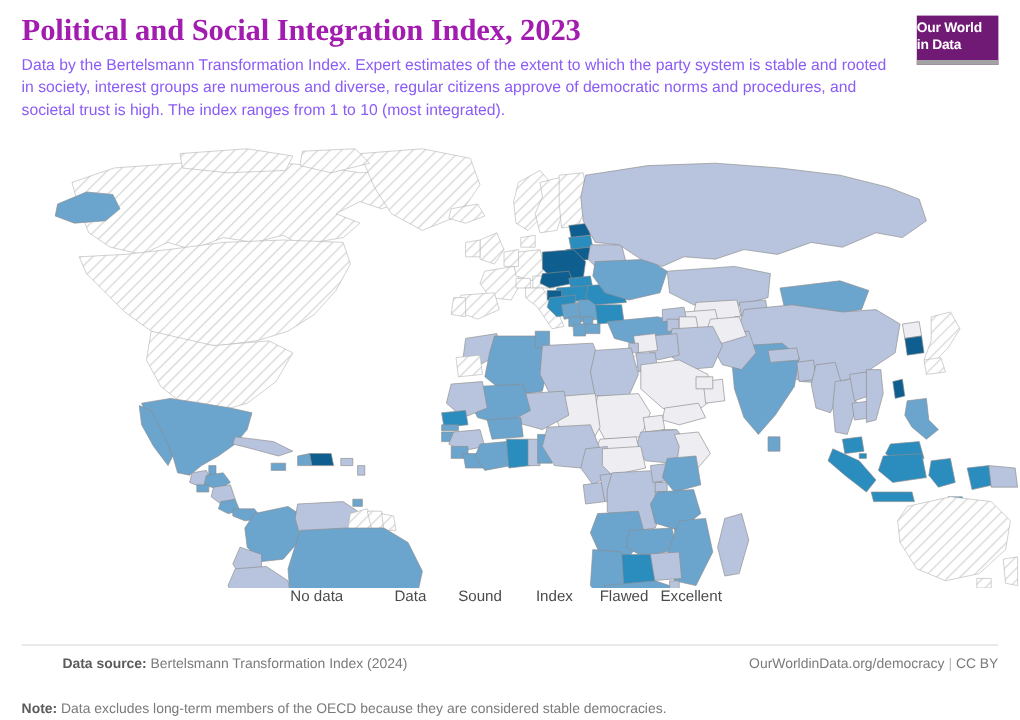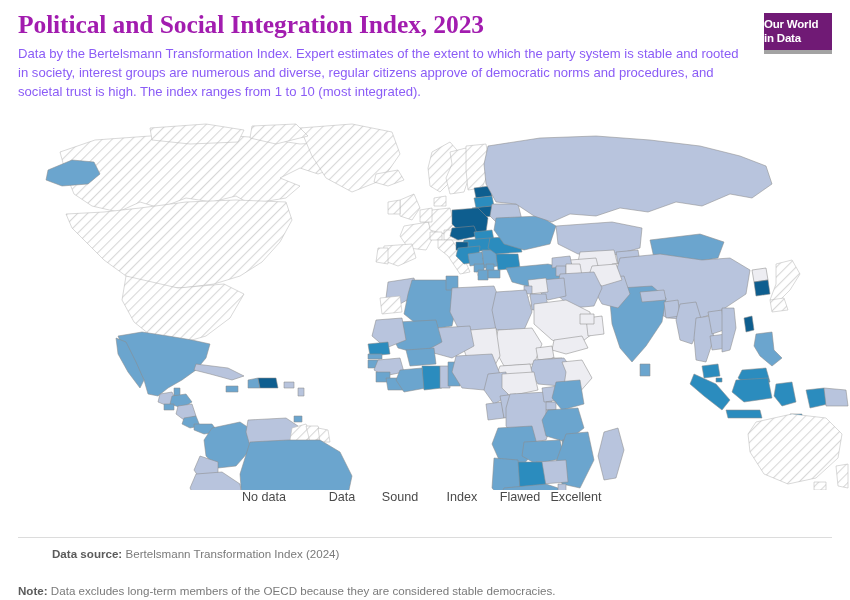--- a/index.html
+++ b/index.html
@@ -314,20 +314,25 @@
     </div>
   </div>
 
   <div class="divider"></div>
   <div class="footer">
     <div class="foot-row">
       <span class="foot-left">
         <span class="foot-strong">Data source:</span>
         <span>Bertelsmann Transformation Index (2024)</span>
       </span>
+      <span class="foot-right">
+        <span>OurWorldinData.org/democracy</span>
+        <span class="sep">|</span>
+        <span>CC BY</span>
+      </span>
     </div>
     <div class="foot-note">
       <span class="foot-strong">Note:</span>
       <span>Data excludes long-term members of the OECD because they are considered stable democracies.</span>
     </div>
   </div>
 
 </div>
 
 </body></html>

